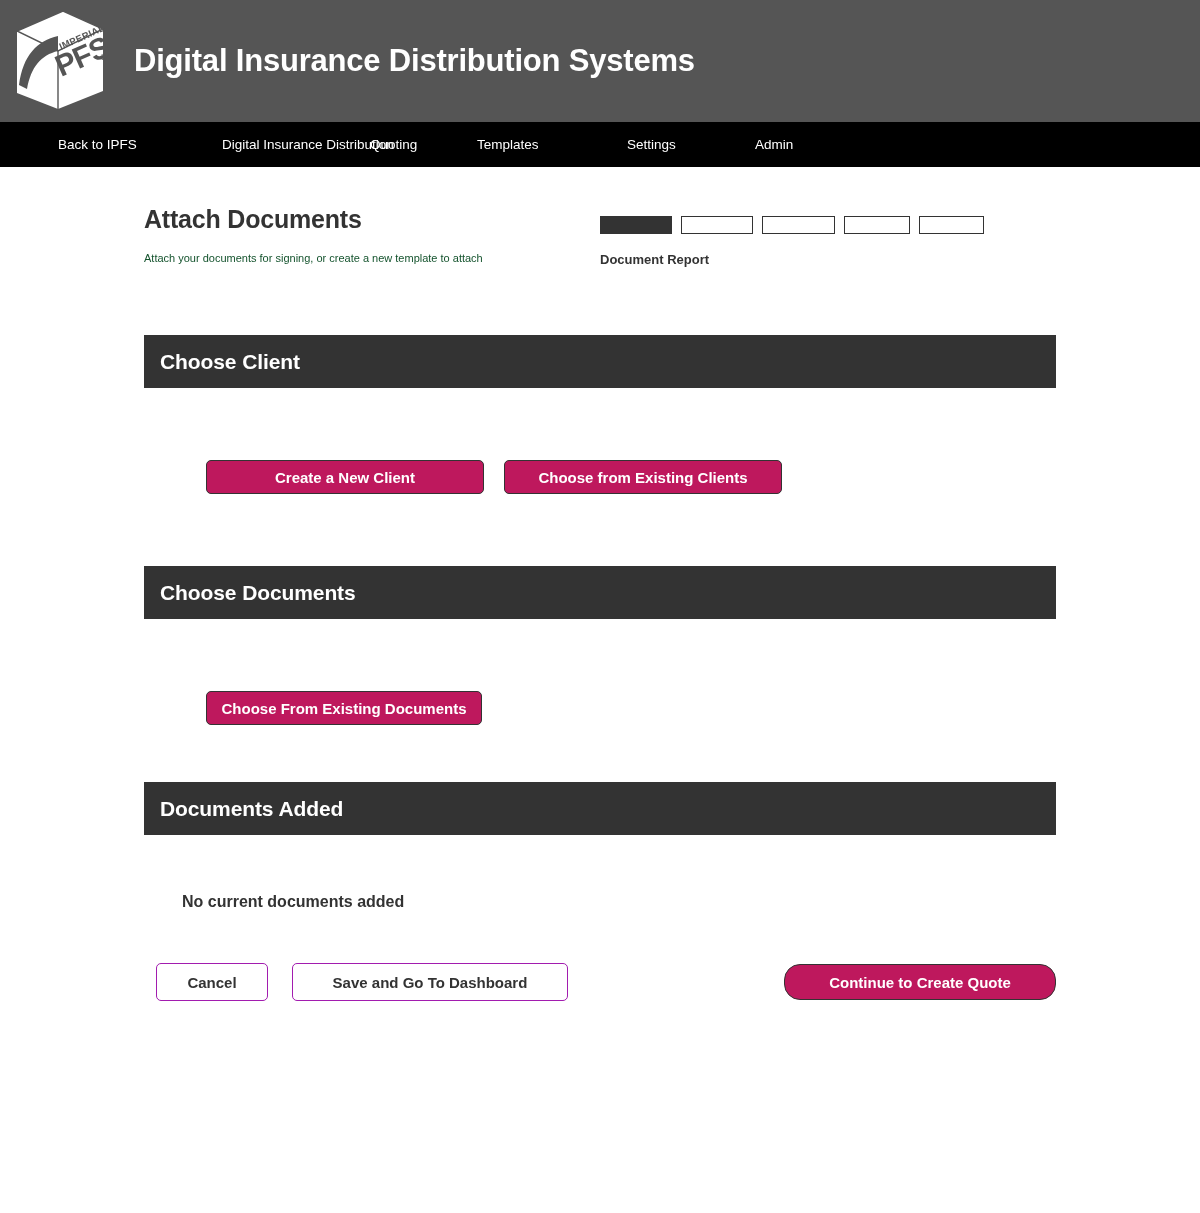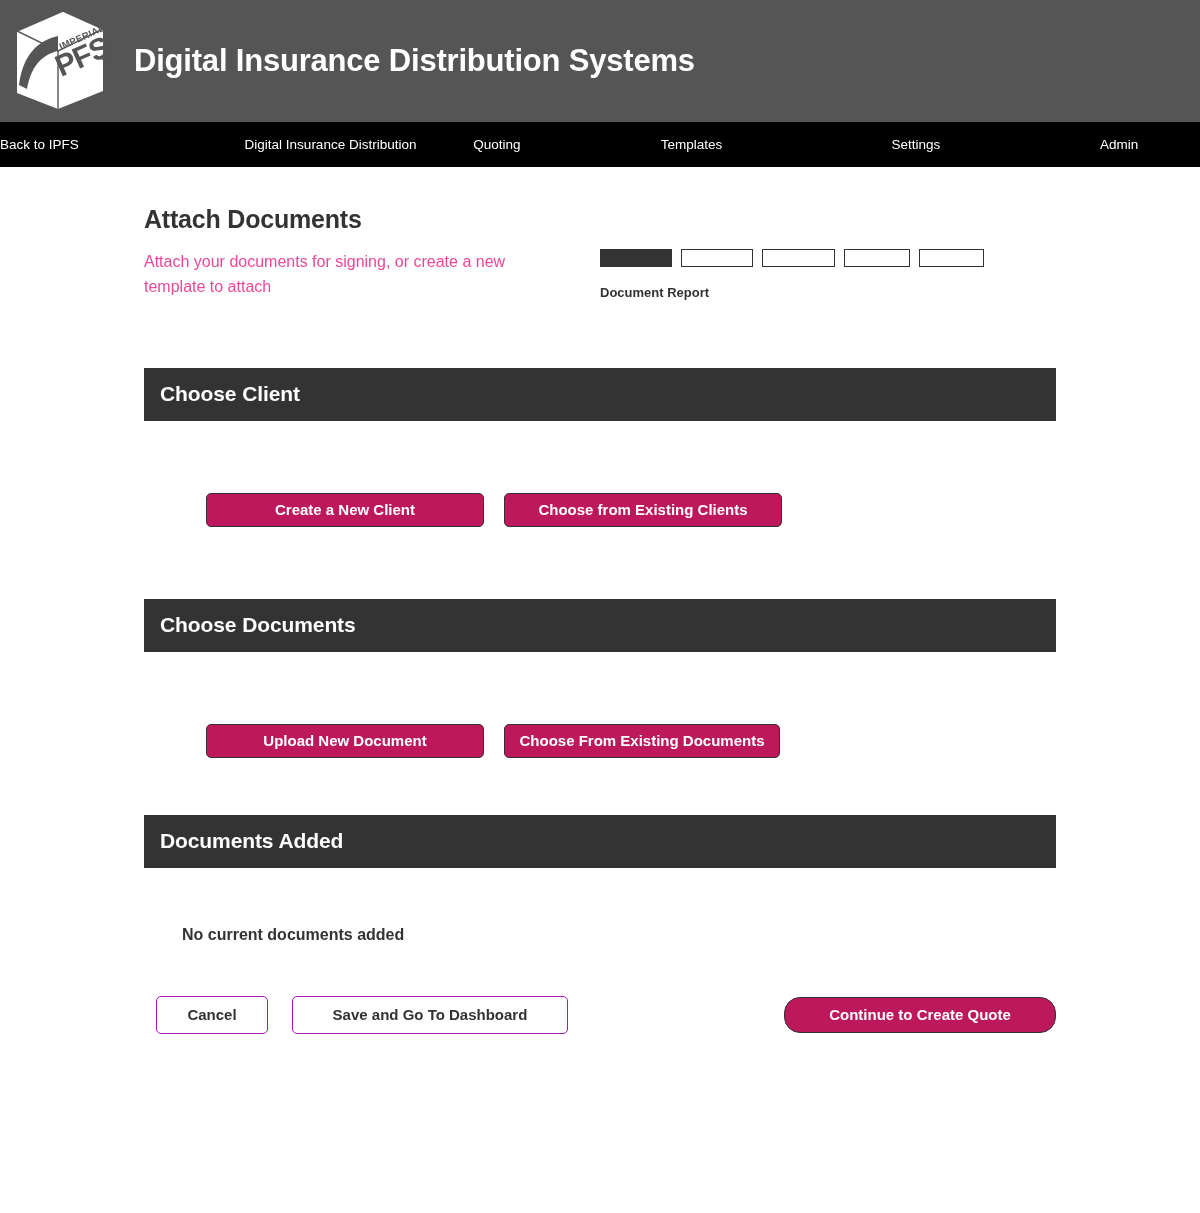--- a/index.html
+++ b/index.html
@@ -48,21 +48,21 @@
   .nav-bar {
     height: 45px;
     background: #000000;
     display: flex;
     align-items: center;
   }
   .nav-inner {
     width: 100%;
     display: flex;
     align-items: center;
-    justify-content: space-between;
+    padding-left: 58px;
   }
   .nav-item {
     color: #ffffff;
     font-size: 13.5px;
     font-weight: normal;
     white-space: nowrap;
     text-decoration: none;
     cursor: pointer;
     line-height: 45px;
   }
@@ -90,23 +90,23 @@
   .top-right { width: 456px; flex: 0 0 456px; padding-top: 9px; }
 
   .page-title {
     font-size: 25px;
     font-weight: bold;
     color: #333333;
     margin: 0 0 16px 0;
     letter-spacing: -0.2px;
   }
   .page-subtitle {
-    font-size: 16px;
+    font-size: 11px;
     line-height: 1.55;
-    color: #ec4899;
+    color: #14532d;
     margin: 0;
     max-width: 370px;
   }
 
   .progress-track {
     display: flex;
     align-items: center;
     gap: 9px;
   }
   .seg {
@@ -281,21 +281,20 @@
 
   <div class="sp-3"></div>
 
   <div class="section-bar">
     <h2>Choose Documents</h2>
   </div>
 
   <div class="sp-4"></div>
 
   <div class="btn-row">
-    <button class="btn btn-dark btn-docs-1">Upload New Document</button>
     <button class="btn btn-dark btn-docs-2">Choose From Existing Documents</button>
   </div>
 
   <div class="sp-5"></div>
 
   <div class="section-bar">
     <h2>Documents Added</h2>
   </div>
 
   <div class="sp-6"></div>

